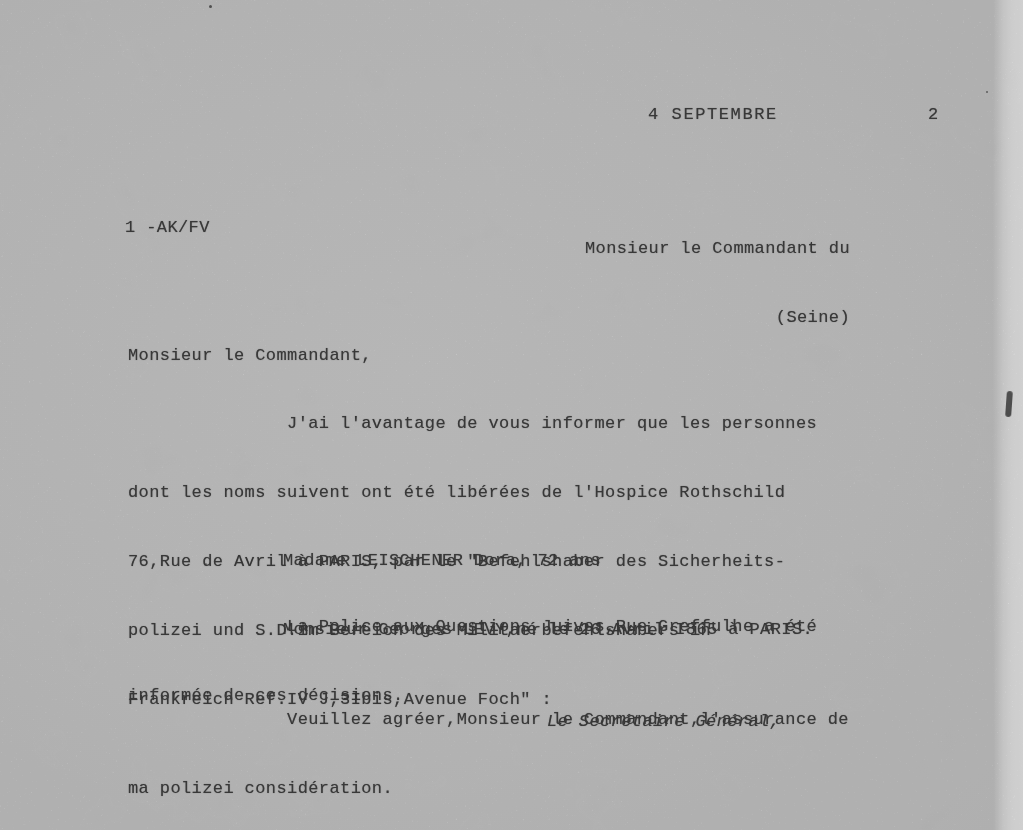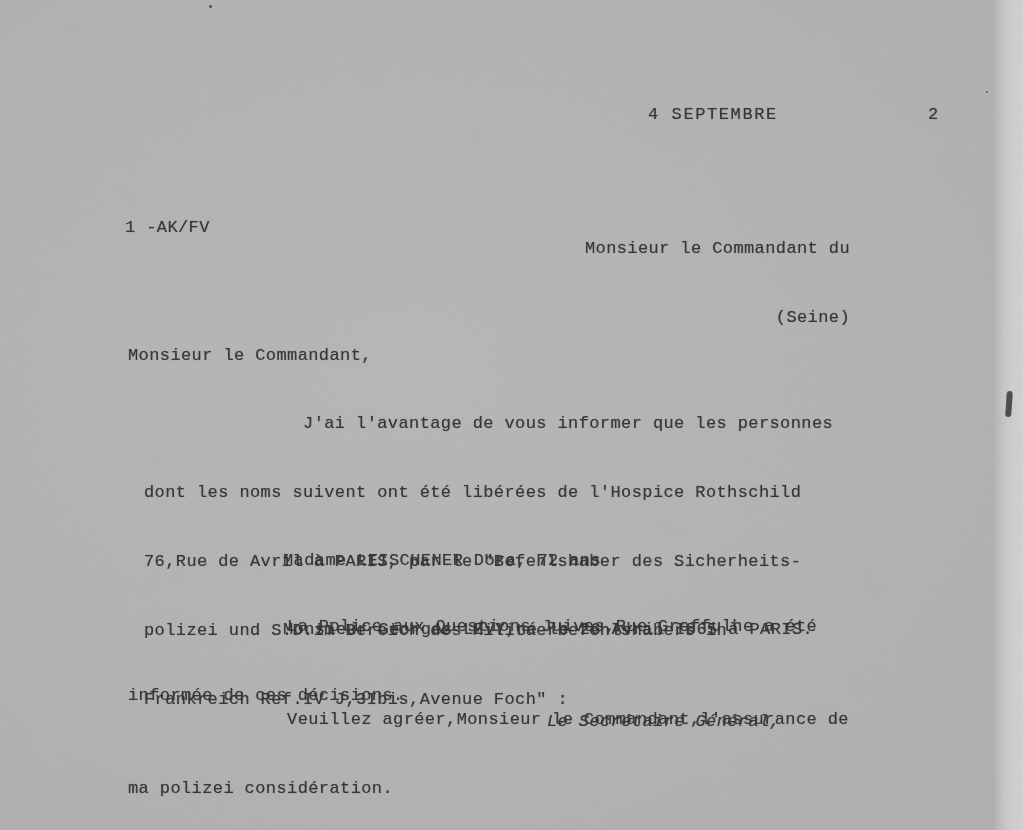--- a/index.html
+++ b/index.html
@@ -40,21 +40,21 @@
     letter-spacing: 0.4px;
     color: #2b2b2b;
     text-shadow: 0 0 1px rgba(35,35,35,0.55);
     z-index: 3;
   }
   .date-stamp   { left: 648px; top: 103px; letter-spacing: 1.6px; }
   .page-number  { left: 928px; top: 103px; }
   .recipient    { left: 530px; top: 191px; width: 320px; text-align: right; }
   .reference    { left: 125px; top: 216px; }
   .salutation   { left: 128px; top: 306px; margin-top: 38px; }
-  .paragraph-1  { left: 128px; top: 366px; margin-left: 16px; }
+  .paragraph-1  { left: 128px; top: 366px; }
   .names-block  { left: 283px; top: 503px; }
   .paragraph-2  { left: 128px; top: 569px; }
   .paragraph-3  { left: 128px; top: 662px; }
   .signature    { left: 547px; top: 710px; font-style: italic; }
   .ink-dash {
     position: absolute;
     left: 1006px;
     top: 391px;
     width: 6px;
     height: 26px;

